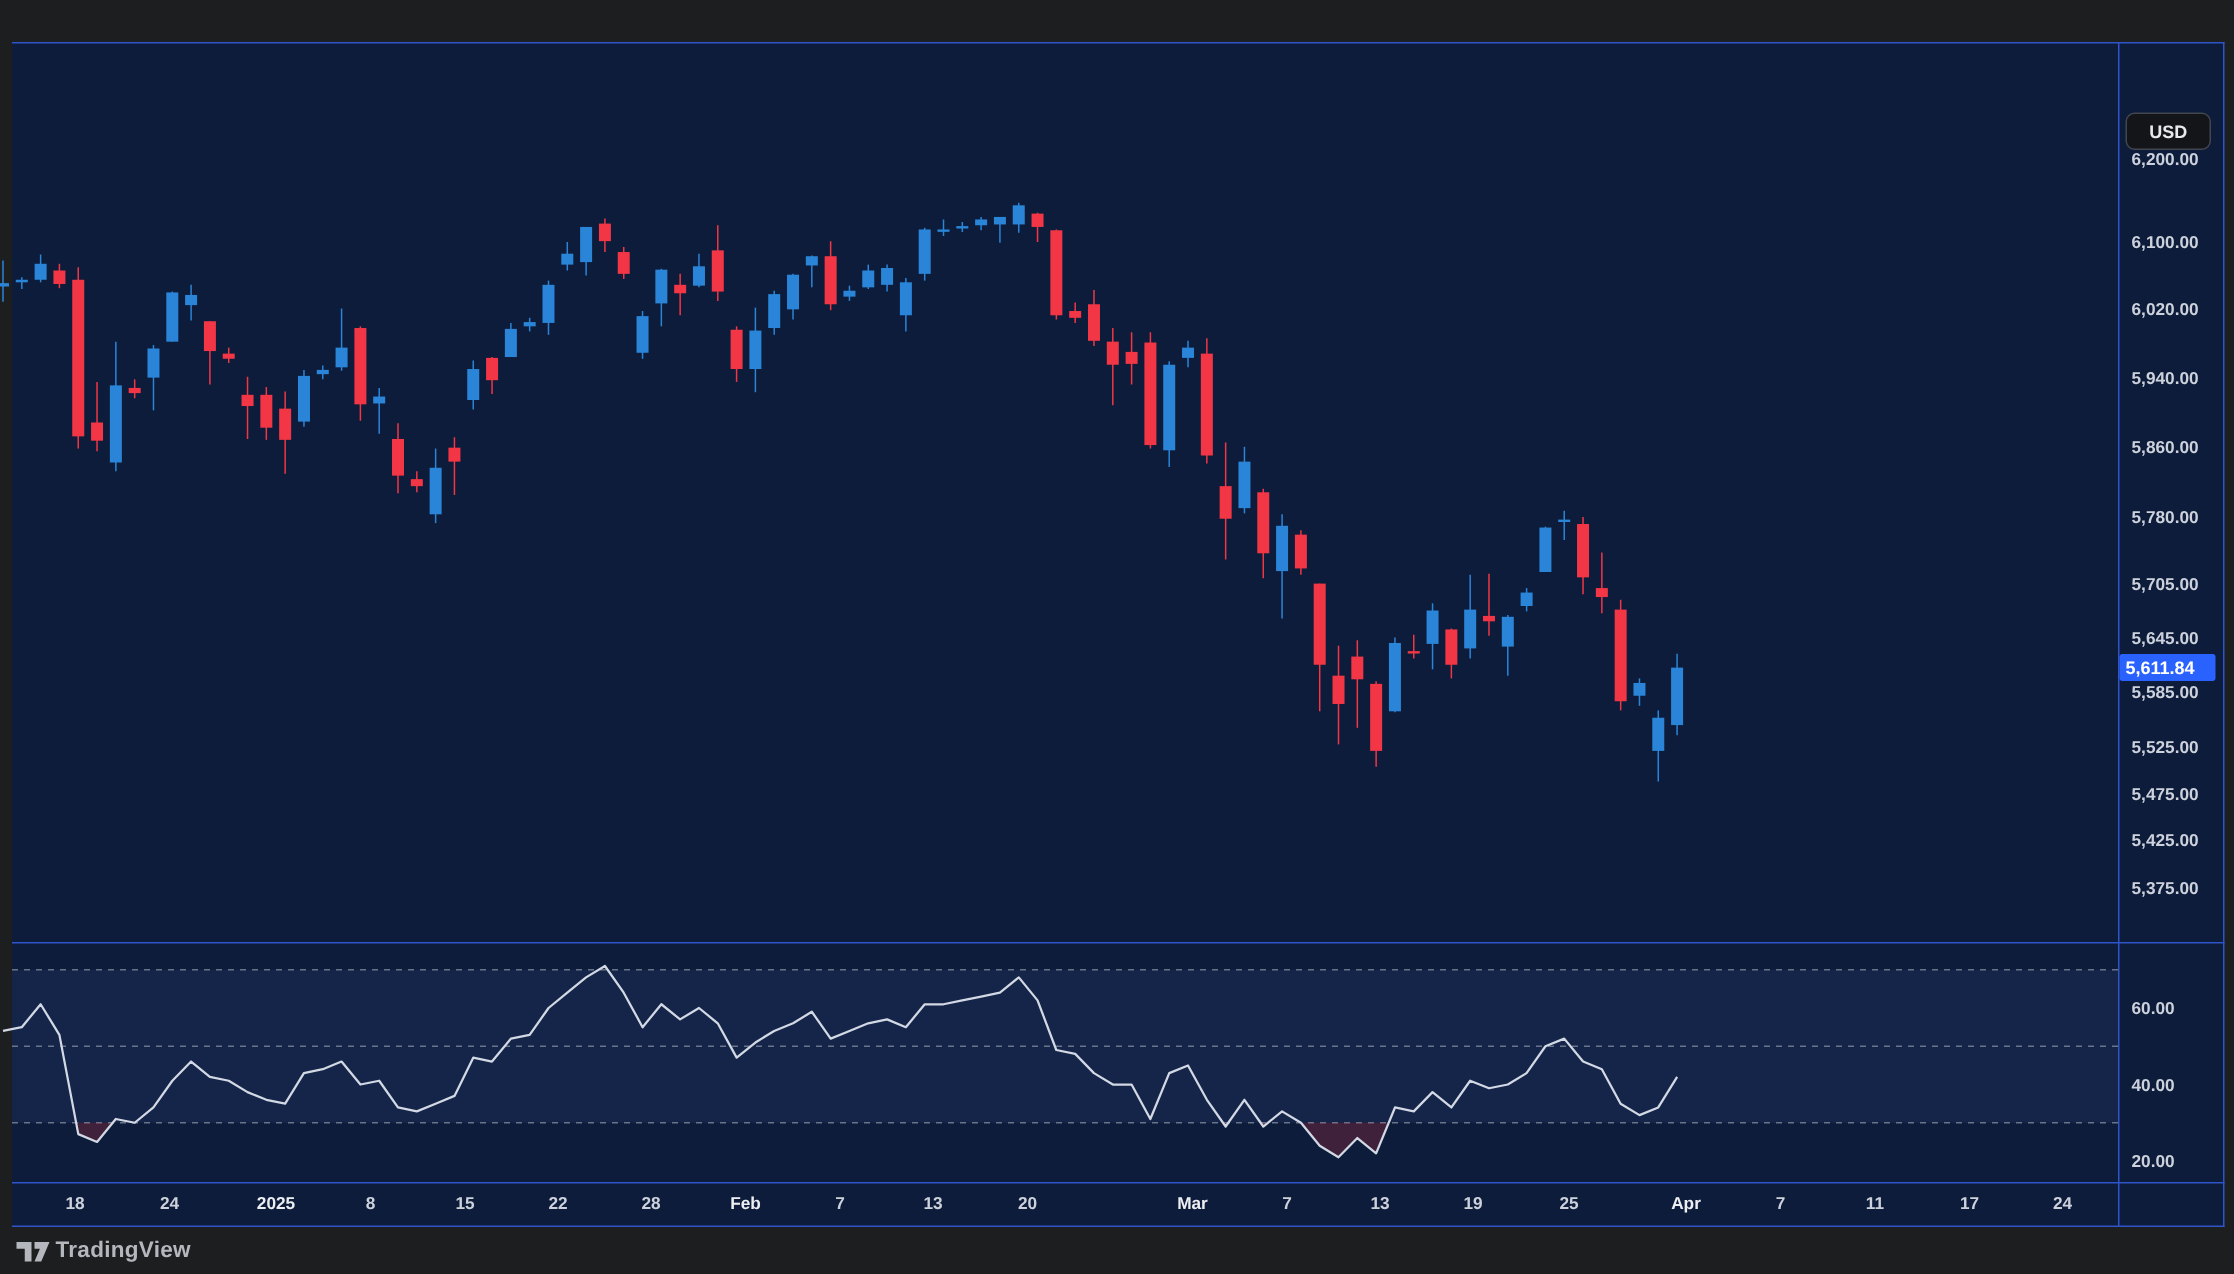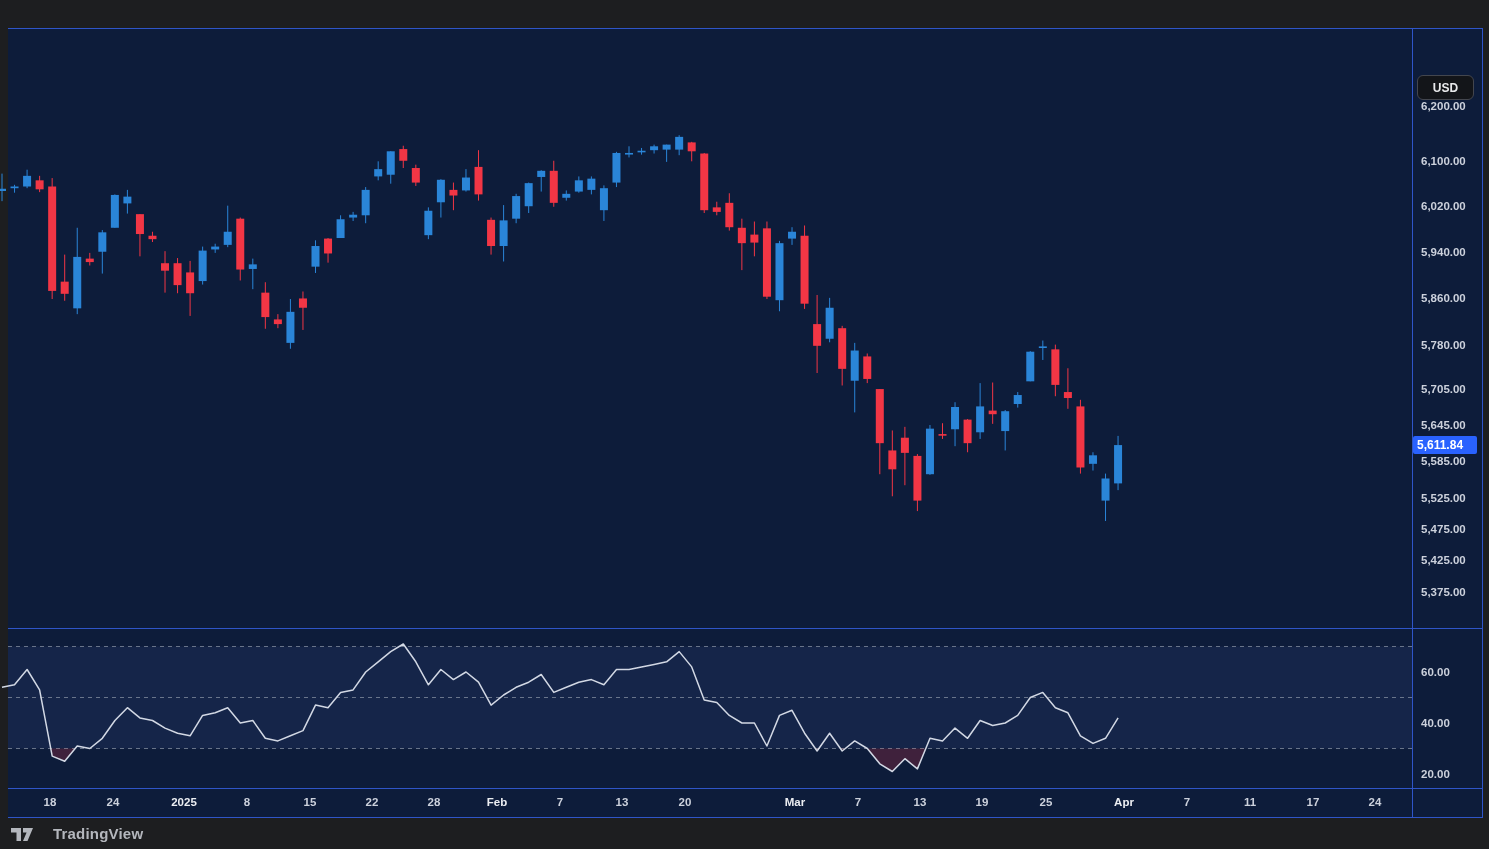--- a/index.html
+++ b/index.html
@@ -9,21 +9,21 @@
   .topbar span{padding-left:10px;font-size:13px;font-weight:700;color:#d6d8da;letter-spacing:.1px;}
   .chart-wrap{position:absolute;left:0;top:28px;width:1489px;height:790px;}
   .chart-wrap svg{position:absolute;left:0;top:0;}
   .usd-btn{position:absolute;left:1417px;top:4px;width:57px;height:25px;background:#131519;
            border:1px solid #43464e;border-radius:6px;color:#e8e9eb;font-family:"Liberation Sans",sans-serif;
            font-size:12px;font-weight:700;text-align:center;line-height:23px;cursor:pointer;margin-top:43px;}
   .price-badge{position:absolute;left:1413px;top:408px;width:64px;height:18px;background:#2962ff;
            color:#ffffff;font-size:12px;font-weight:700;line-height:18px;padding-left:4px;
            box-sizing:border-box;border-radius:2px;}
   .footer{position:absolute;left:0;top:818px;width:100%;height:31px;background:#1d1e20;
-          display:flex;align-items:center;gap:19px;padding-left:10px;box-sizing:border-box;}
+          display:flex;align-items:center;gap:3px;padding-left:10px;box-sizing:border-box;}
   .footer .brand{font-size:15px;font-weight:800;color:#b4b7bd;letter-spacing:.2px;}
   .footer svg{display:block;}
   text{font-family:"Liberation Sans",sans-serif;}
   .axis-label{font-size:11.5px;font-weight:600;fill:#ccd1dc;}
   .axis-label.major{font-weight:700;fill:#eceef2;}
 </style>
 </head>
 <body>
 
 <div class="stage">

